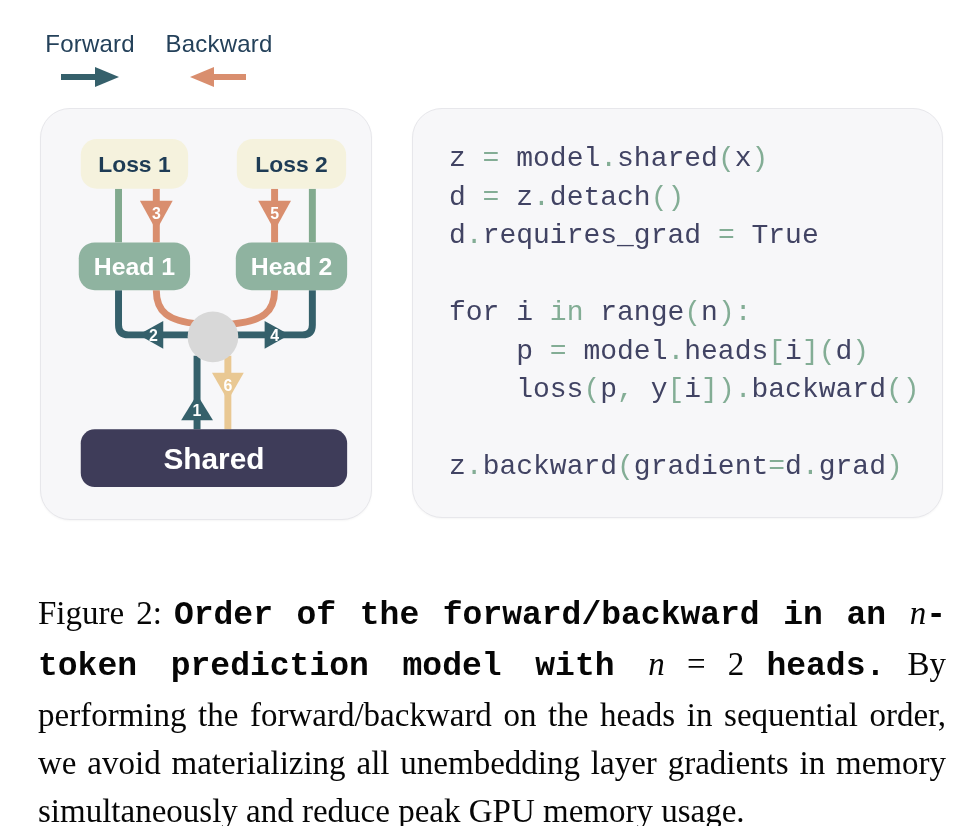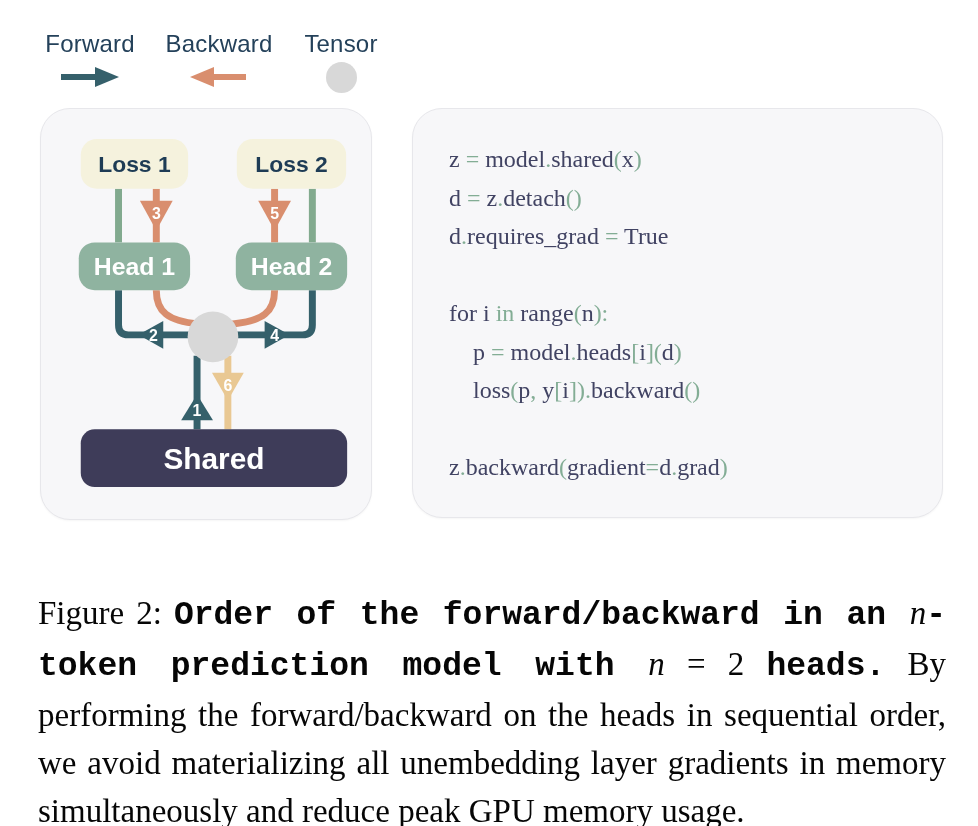--- a/index.html
+++ b/index.html
@@ -30,22 +30,22 @@
   .edge-forward{stroke:#35606b;stroke-width:7;fill:none;}
   .edge-green{stroke:#82aa8f;stroke-width:7;fill:none;}
   .edge-salmon{stroke:#d98e6e;stroke-width:7;fill:none;}
   .edge-tan{stroke:#e9c893;stroke-width:7;fill:none;}
   .head-fill{fill:#35606b;}
   .salmon-fill{fill:#d98e6e;}
   .tan-fill{fill:#e9c893;}
 
   
   .code-block{position:absolute;left:36px;top:31px;right:20px;
-              font-family:Liberation Serif, serif;
-              font-size:24px;line-height:38.5px;white-space:pre;}
+              font-family:Liberation Mono, monospace;
+              font-size:28px;line-height:38.5px;white-space:pre;}
   .tok-v{color:#414363;}
   .tok-p{color:#83ad95;}
 
   
   .caption{position:absolute;left:38px;top:556px;width:908px;
            font-family:"Liberation Serif",serif;font-size:33px;line-height:48px;
            color:#060606;text-align:justify;}
   .caption .b{font-weight:700;font-family:Liberation Mono, monospace;}
   .caption .i{font-style:italic;}
 </style>
@@ -65,24 +65,20 @@
       </span>
     </div>
     <div class="legend-item" style="left:158px;top:30px;width:122px;">
       <span class="legend-label">Backward</span>
       <span class="legend-glyph">
         <svg width="58" height="20" viewBox="0 0 58 20">
           <polygon points="0,10 24,0 24,20" fill="#d98e6e"></polygon>
           <rect x="23" y="7" width="33" height="6" fill="#d98e6e"></rect>
         </svg>
       </span>
-    </div>
-    <div class="legend-item" style="left:300px;top:30px;width:82px;">
-      <span class="legend-label">Tensor</span>
-      <span class="tensor-dot"></span>
     </div>
   </div>
 
   <div class="card diagram-card">
     <svg class="diagram-svg" viewBox="0 0 332 412">
 
       <line class="edge-green" x1="78" y1="80" x2="78" y2="134"></line>
       <line class="edge-green" x1="273" y1="80" x2="273" y2="134"></line>
 
       <line class="edge-salmon" x1="116" y1="80" x2="116" y2="134"></line>

